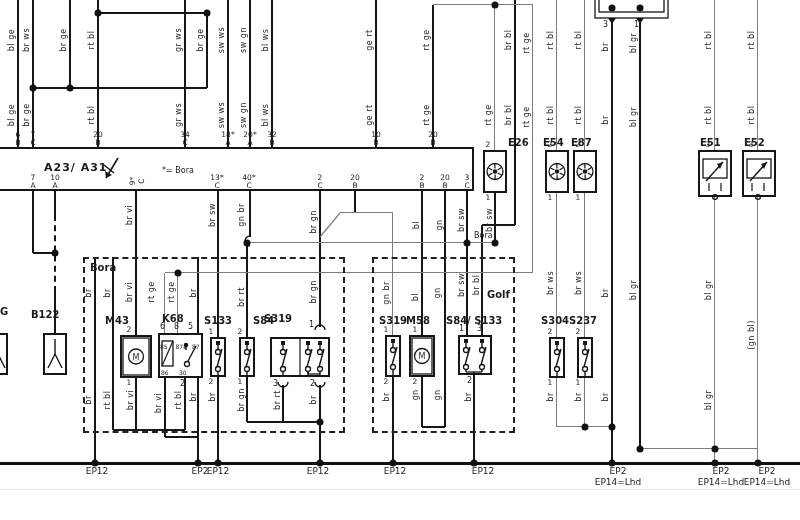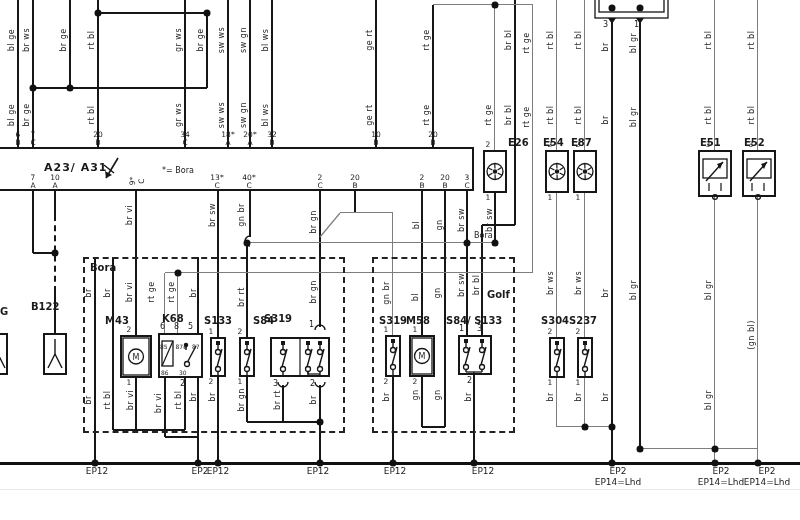--- a/index.html
+++ b/index.html
@@ -168,21 +168,21 @@
     <div class="pin" style="left: 320px; top: 182px; position: absolute;">C</div>
     <div class="pin" style="left: 355px; top: 174px; position: absolute;">20</div>
     <div class="pin" style="left: 355px; top: 182px; position: absolute;">B</div>
     <div class="pin" style="left: 422px; top: 174px; position: absolute;">2</div>
     <div class="pin" style="left: 422px; top: 182px; position: absolute;">B</div>
     <div class="pin" style="left: 445px; top: 174px; position: absolute;">20</div>
     <div class="pin" style="left: 445px; top: 182px; position: absolute;">B</div>
     <div class="pin" style="left: 467px; top: 174px; position: absolute;">3</div>
     <div class="pin" style="left: 467px; top: 182px; position: absolute;">C</div>
     <div class="cbox" style="left: 43px; top: 333px; width: 24px; height: 42px; position: absolute;"></div>
-    <div class="tx b" style="left: 31px; top: 301px; position: absolute;">B122</div>
+    <div class="tx b" style="left: 31px; top: 309px; position: absolute;">B122</div>
     <div class="cbox" style="left: -14px; top: 333px; width: 22px; height: 42px; position: absolute;"></div>
     <div class="cbox" style="left: 120px; top: 335px; width: 32px; height: 43px; position: absolute;"></div>
     <div class="tx b" style="left: 105px; top: 315px; position: absolute;">M43</div>
     <div class="pin" style="left: 129px; top: 326px; position: absolute;">2</div>
     <div class="pin" style="left: 129px; top: 379px; position: absolute;">1</div>
     <div class="cbox" style="left: 158px; top: 333px; width: 45px; height: 45px; position: absolute;"></div>
     <div class="tx b" style="left: 162px; top: 313px; position: absolute;">K68</div>
     <div class="cbox" style="left: 210px; top: 337px; width: 16px; height: 40px; position: absolute;"></div>
     <div class="tx b" style="left: 204px; top: 315px; position: absolute;">S133</div>
     <div class="pin" style="left: 211px; top: 328px; position: absolute;">1</div>

